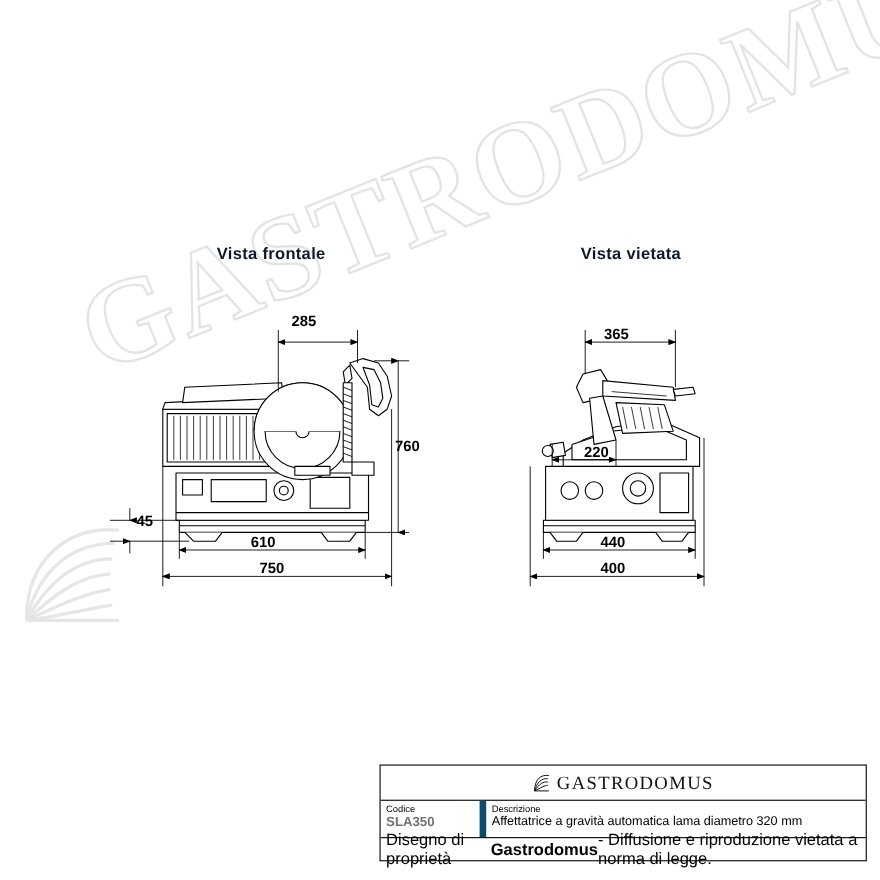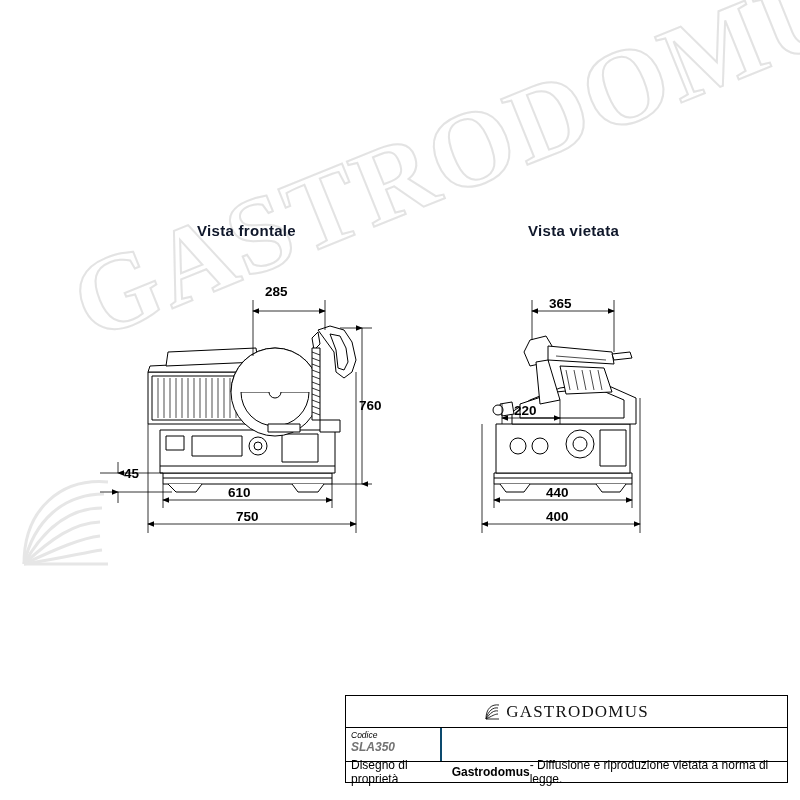--- a/index.html
+++ b/index.html
@@ -114,24 +114,23 @@
     width: 17px; height: 19px;
     display: inline-block;
   }
   .tb-main-row {
     display: flex;
     height: 33px;
     border-bottom: 1px solid #000;
   }
   .tb-cell-code {
     width: 96px;
-    border-right: 2px solid #0c4a6e;
+    border-right: 6px solid #0c4a6e;
     padding: 2px 4px 0 5px;
     box-sizing: border-box;
-    font-style: italic;
   }
   .tb-cell-desc {
     flex: 1;
     padding: 2px 4px 0 5px;
     box-sizing: border-box;
   }
   .tb-label {
     font-size: 8.5px;
     line-height: 10px;
     color: #000;
@@ -146,21 +145,21 @@
     font-size: 11.5px;
     font-weight: normal;
     line-height: 15px;
     color: #000;
   }
   .tb-footer {
     height: 20px;
     display: flex;
     align-items: center;
     padding-left: 5px;
-    font-size: 12px;
+    font-size: 15px;
     color: #000;
   }
   .tb-footer b { font-weight: bold; }
 </style>
 </head>
 <body>
 
 <div class="watermark">
   <div class="wm-text">GASTRODOMUS</div>
   <svg class="wm-shell" viewBox="0 0 110 110">
@@ -337,21 +336,21 @@
     </g>
   </svg>
 
   <div class="dimtext" style="left:265px; top:284px;">285</div>
   <div class="dimtext" style="left:359px; top:398px;">760</div>
   <div class="dimtext" style="left:124px; top:466px;">45</div>
   <div class="dimtext" style="left:228px; top:485px;">610</div>
   <div class="dimtext" style="left:236px; top:509px;">750</div>
 
   <div class="dimtext" style="left:549px; top:296px;">365</div>
-  <div class="dimtext" style="left:514px; top:403px;">220</div>
+  <div class="dimtext" style="left:514px; top:403px;padding-left:17px;">220</div>
   <div class="dimtext" style="left:546px; top:485px;">440</div>
   <div class="dimtext" style="left:546px; top:509px;">400</div>
 </div>
 
 <div class="titleblock">
   <div class="tb-logo-row">
     <svg class="tb-logo-mark" viewBox="0 0 17 19">
       <g fill="none" stroke="#111" stroke-width="0.9">
         <path d="M2 17 C2 6, 8 2, 15 3"></path>
         <path d="M2 17 C4 9, 9 5, 14 6"></path>
@@ -360,19 +359,23 @@
         <path d="M2 17 L15 17"></path>
       </g>
     </svg>
     <span class="tb-logo-text">GASTRODOMUS</span>
   </div>
   <div class="tb-main-row">
     <div class="tb-cell-code">
       <div class="tb-label">Codice</div>
       <div class="tb-value">SLA350</div>
     </div>
+    <div class="tb-cell-desc">
+      <div class="tb-label">Descrizione</div>
+      <div class="tb-value-normal">Affettatrice a gravità automatica lama diametro 320 mm</div>
+    </div>
   </div>
   <div class="tb-footer">
     <span>Disegno di proprietà </span>
       <b>Gastrodomus</b>
       <span> - Diffusione e riproduzione vietata a norma di legge.</span>
   </div>
 </div>
 
 </body></html>

